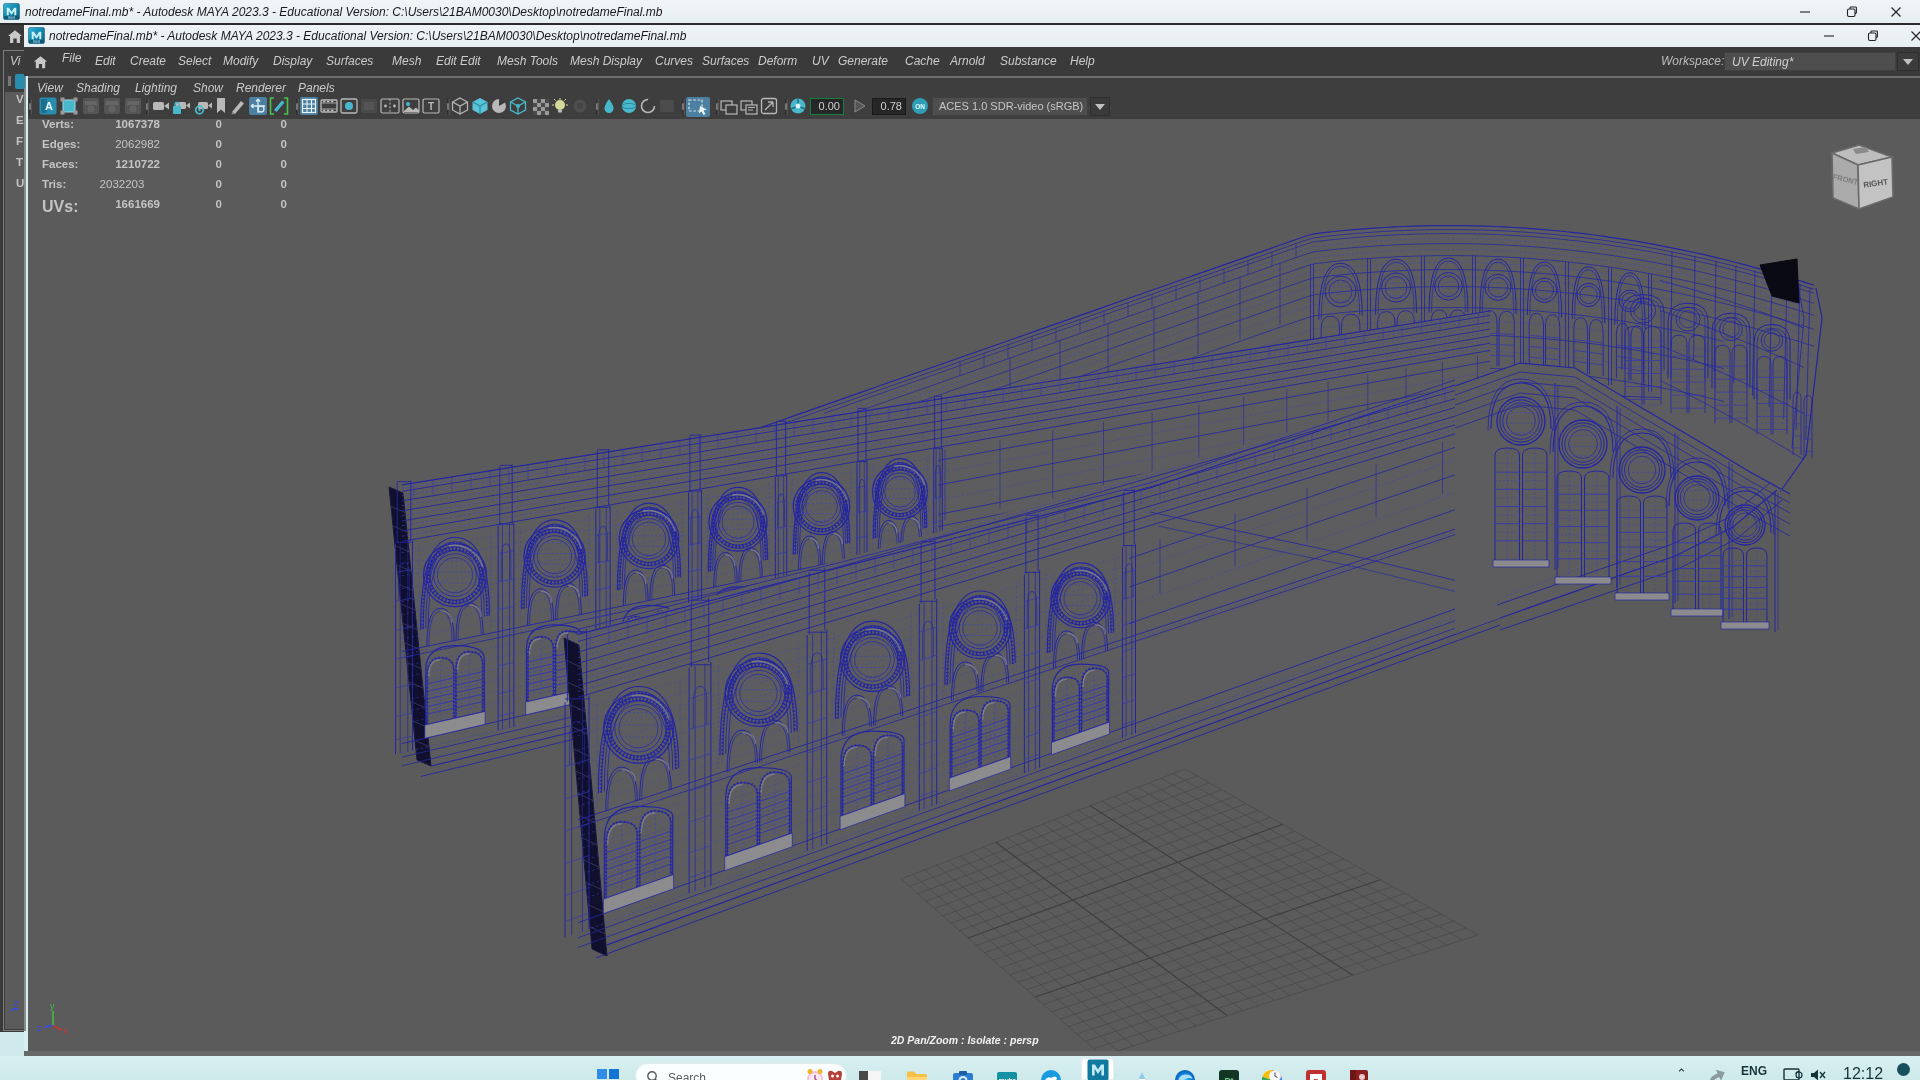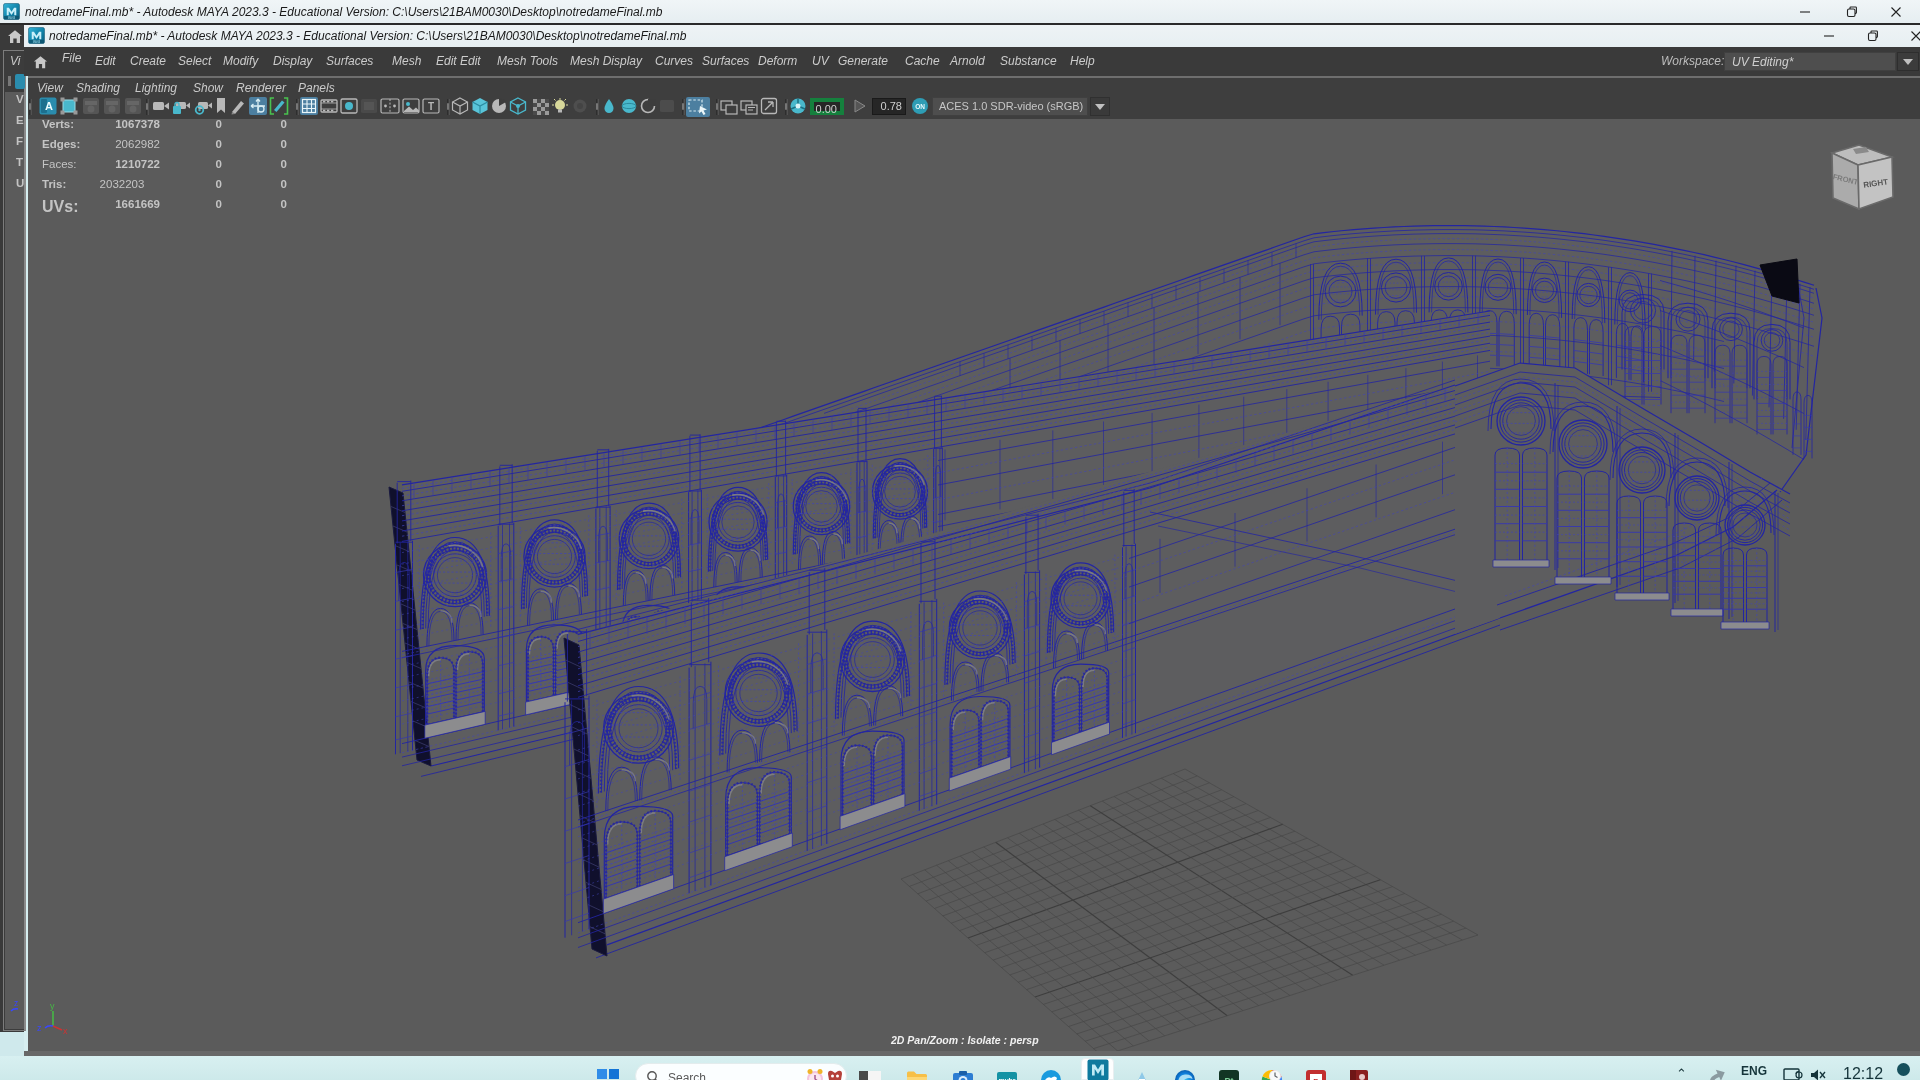--- a/index.html
+++ b/index.html
@@ -312,21 +312,21 @@
     <rect x="1.5" y="1.5" width="15" height="15" rx="2" fill="none" stroke="#b8b8b8" stroke-width="1.3"></rect>
     <path d="M5 13 L13 5 M13 5 H8 M13 5 V10" stroke="#b8b8b8" stroke-width="1.3" fill="none"></path>
   </svg>
 <div style="position:absolute;left:785px;top:99px;width:3px;height:16px;border-left:1px solid #2e2e2e;border-right:1px solid #525252"></div>
 <div style="position:absolute;left:785px;top:103px;width:2px;height:7px;background:#777;border-radius:1px"></div>
 <svg style="position:absolute;left:789px;top:97px" width="18" height="18" viewBox="0 0 18 18">
     <circle cx="9" cy="9" r="7.5" fill="#49b8cc"></circle>
     <path d="M9 9 L9 1.5 M9 9 L16 12 M9 9 L2 12" stroke="#1a7083" stroke-width="1.5"></path>
     <circle cx="9" cy="9" r="2.5" fill="#d9f4f8"></circle>
   </svg>
-<div style="position:absolute;left:810px;top:98px;width:34px;height:17px;background:#262626;border:4px solid #15803d;color:#cfcfcf;font-size:11px;text-align:right;padding:1px 3px 0 0;box-sizing:border-box">0.00</div>
+<div style="position:absolute;left:810px;top:98px;width:34px;height:17px;background:#262626;border:1px solid #15803d;color:#cfcfcf;font-size:11px;text-align:right;padding:1px 3px 0 0;box-sizing:border-box">0.00</div>
 <svg style="position:absolute;left:851px;top:97px" width="18" height="18" viewBox="0 0 18 18">
     <path d="M4 3 L4 15 M4 3 L14 9 L4 15" fill="#555" stroke="#888" stroke-width="1"></path>
   </svg>
 <div style="position:absolute;left:872px;top:98px;width:34px;height:17px;background:#262626;border:1px solid #1a1a1a;color:#cfcfcf;font-size:11px;text-align:right;padding:1px 3px 0 0;box-sizing:border-box">0.78</div>
 <svg style="position:absolute;left:911px;top:97px" width="18" height="18" viewBox="0 0 18 18">
     <circle cx="9" cy="9" r="8" fill="#2e9db5"></circle>
     <text x="9" y="12" font-size="6.5" font-weight="bold" fill="#eafcff" text-anchor="middle" font-family="Liberation Sans">ON</text>
   </svg>
 <div style="position:absolute;left:932px;top:97px;width:156px;height:19px;background:#4e4e4e;border:1px solid #404040;color:#c6c6c6;font-size:11px;padding:2px 0 0 6px;box-sizing:border-box;white-space:nowrap">ACES 1.0 SDR-video (sRGB)</div>
 <div style="position:absolute;left:1090px;top:97px;width:20px;height:19px;background:#3a3a3a;border:1px solid #303030;box-sizing:border-box"></div>
@@ -1916,21 +1916,21 @@
 <div style="position:absolute;left:863px;top:915px;color:#f0f0f0;font-size:10.5px;font-weight:bold">2D Pan/Zoom : Isolate : persp</div>
 </div>
 <div style="position:absolute;left:42px;top:118px;color:#c4c4c4;font-size:11.5px;font-weight:bold">Verts:</div>
 <div style="position:absolute;left:60px;top:118px;width:100px;text-align:right;color:#c4c4c4;font-size:11.5px;font-weight:bold">1067378</div>
 <div style="position:absolute;left:160px;top:118px;width:62px;text-align:right;color:#c4c4c4;font-size:11.5px;font-weight:bold">0</div>
 <div style="position:absolute;left:225px;top:118px;width:62px;text-align:right;color:#c4c4c4;font-size:11.5px;font-weight:bold">0</div>
 <div style="position:absolute;left:42px;top:138px;color:#c4c4c4;font-size:11.5px;font-weight:bold">Edges:</div>
 <div style="position:absolute;left:60px;top:138px;width:100px;text-align:right;color:#c4c4c4;font-size:11.5px;font-weight:normal">2062982</div>
 <div style="position:absolute;left:160px;top:138px;width:62px;text-align:right;color:#c4c4c4;font-size:11.5px;font-weight:bold">0</div>
 <div style="position:absolute;left:225px;top:138px;width:62px;text-align:right;color:#c4c4c4;font-size:11.5px;font-weight:bold">0</div>
-<div style="position:absolute;left:42px;top:158px;color:#c4c4c4;font-size:11.5px;font-weight:normal">Faces:</div>
+<div style="position:absolute;left:42px;top:158px;color:#c4c4c4;font-size:11.5px;font-weight:bold">Faces:</div>
 <div style="position:absolute;left:60px;top:158px;width:100px;text-align:right;color:#c4c4c4;font-size:11.5px;font-weight:bold">1210722</div>
 <div style="position:absolute;left:160px;top:158px;width:62px;text-align:right;color:#c4c4c4;font-size:11.5px;font-weight:bold">0</div>
 <div style="position:absolute;left:225px;top:158px;width:62px;text-align:right;color:#c4c4c4;font-size:11.5px;font-weight:bold">0</div>
 <div style="position:absolute;left:42px;top:178px;color:#c4c4c4;font-size:11.5px;font-weight:bold">Tris:</div>
 <div style="position:absolute;left:60px;top:178px;width:124px;text-align:center;color:#c4c4c4;font-size:11.5px;font-weight:normal">2032203</div>
 <div style="position:absolute;left:160px;top:178px;width:62px;text-align:right;color:#c4c4c4;font-size:11.5px;font-weight:bold">0</div>
 <div style="position:absolute;left:225px;top:178px;width:62px;text-align:right;color:#c4c4c4;font-size:11.5px;font-weight:bold">0</div>
 <div style="position:absolute;left:42px;top:198px;color:#c4c4c4;font-size:16px;font-weight:bold">UVs:</div>
 <div style="position:absolute;left:60px;top:198px;width:100px;text-align:right;color:#c4c4c4;font-size:11.5px;font-weight:bold">1661669</div>
 <div style="position:absolute;left:160px;top:198px;width:62px;text-align:right;color:#c4c4c4;font-size:11.5px;font-weight:bold">0</div>

